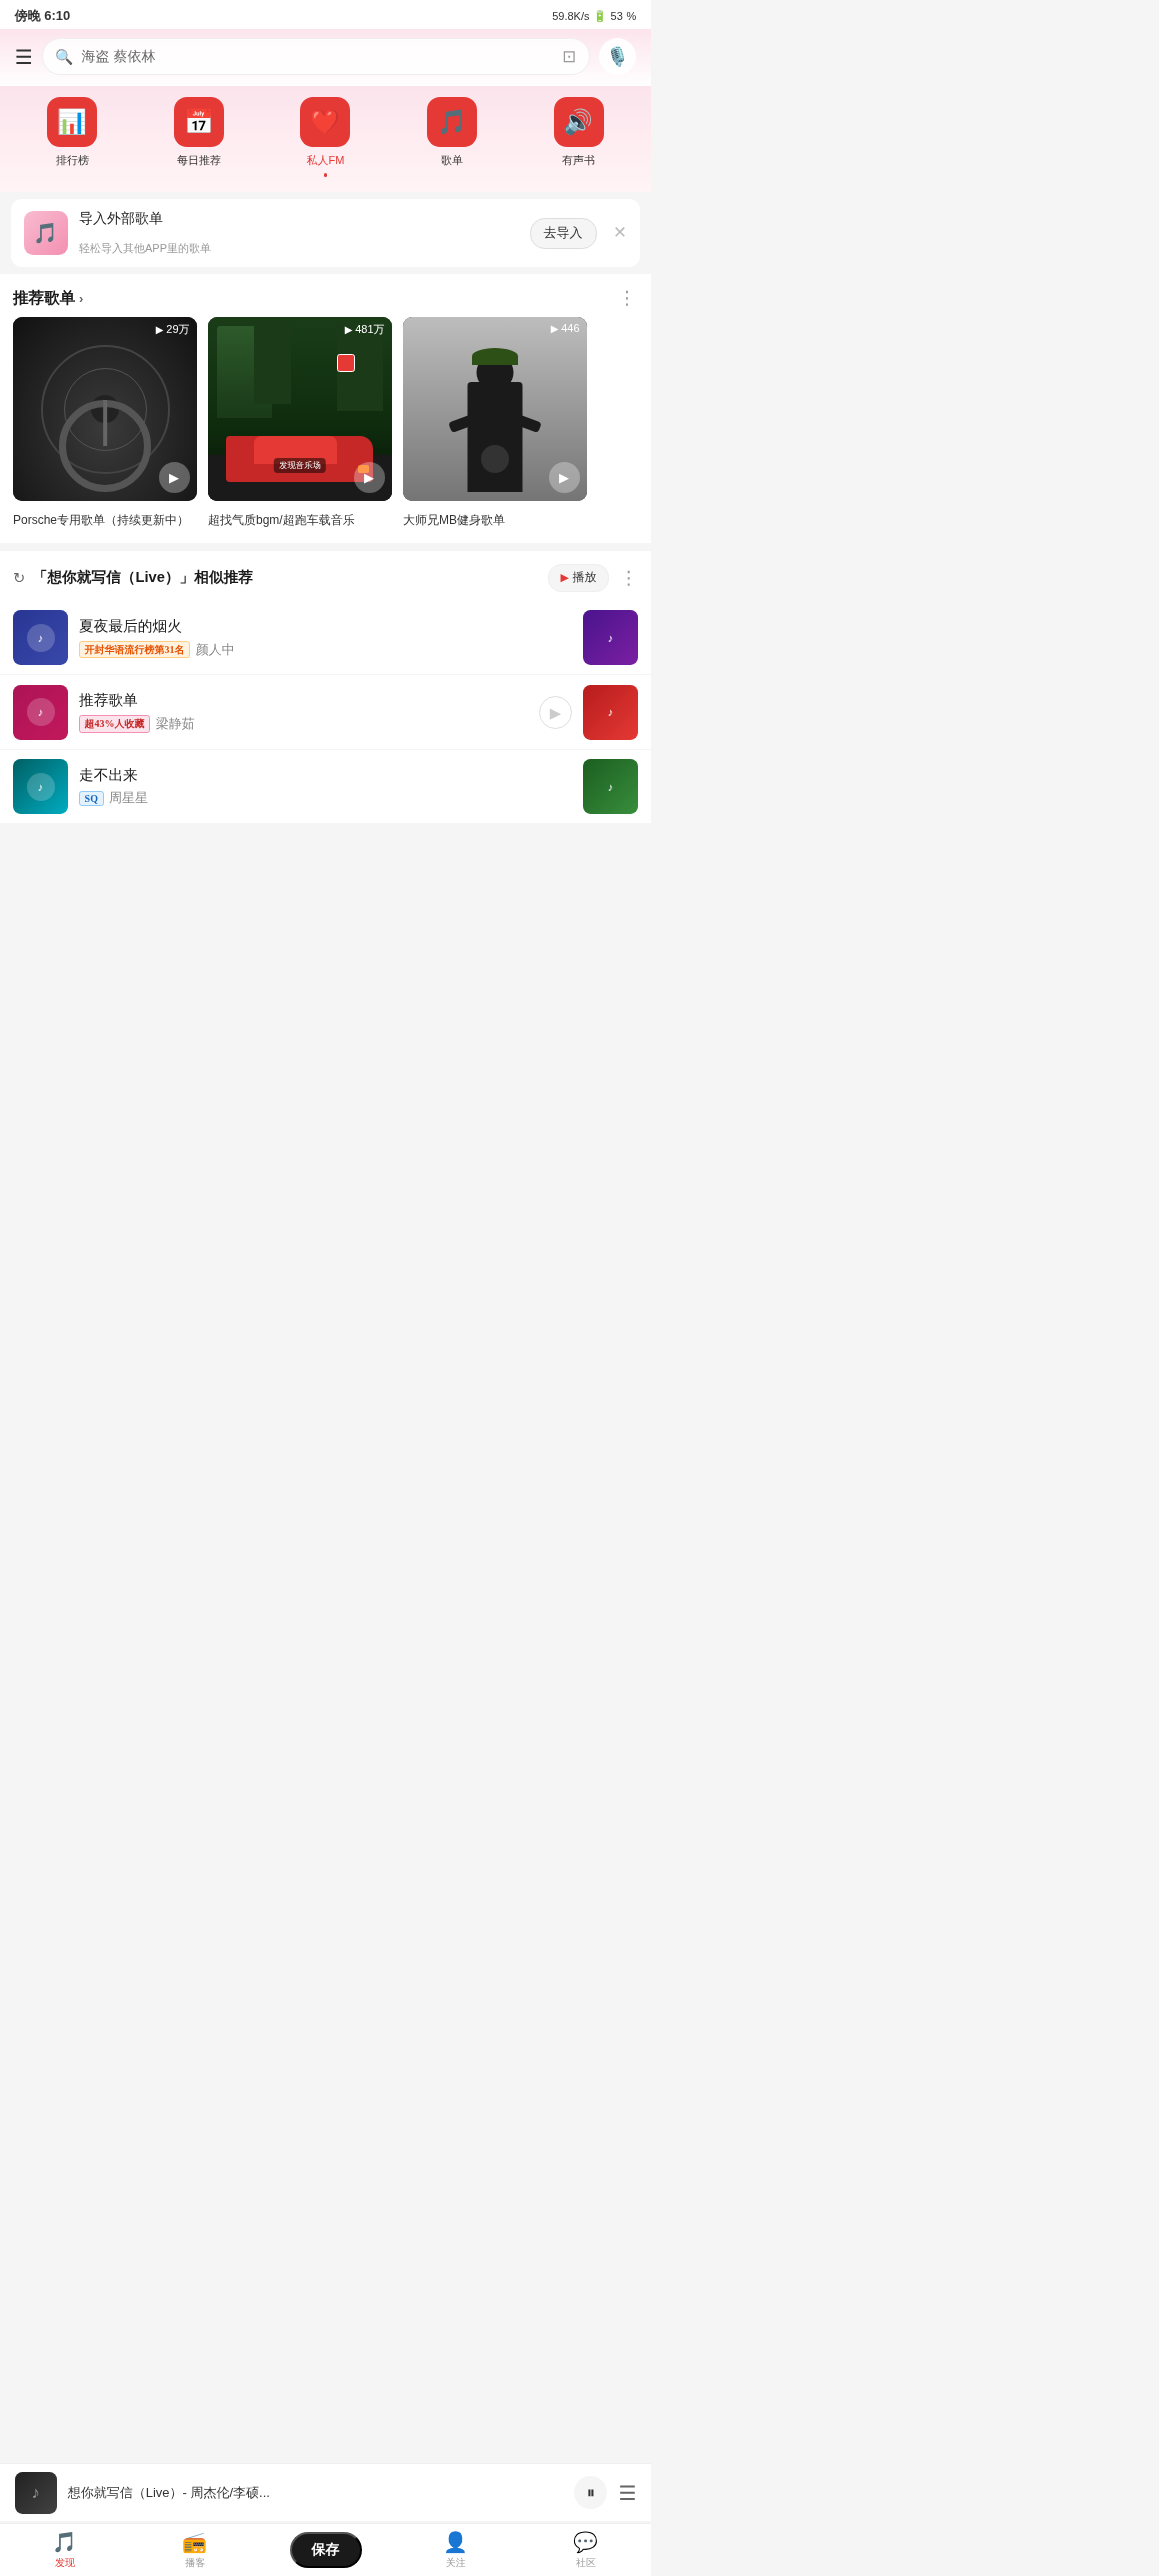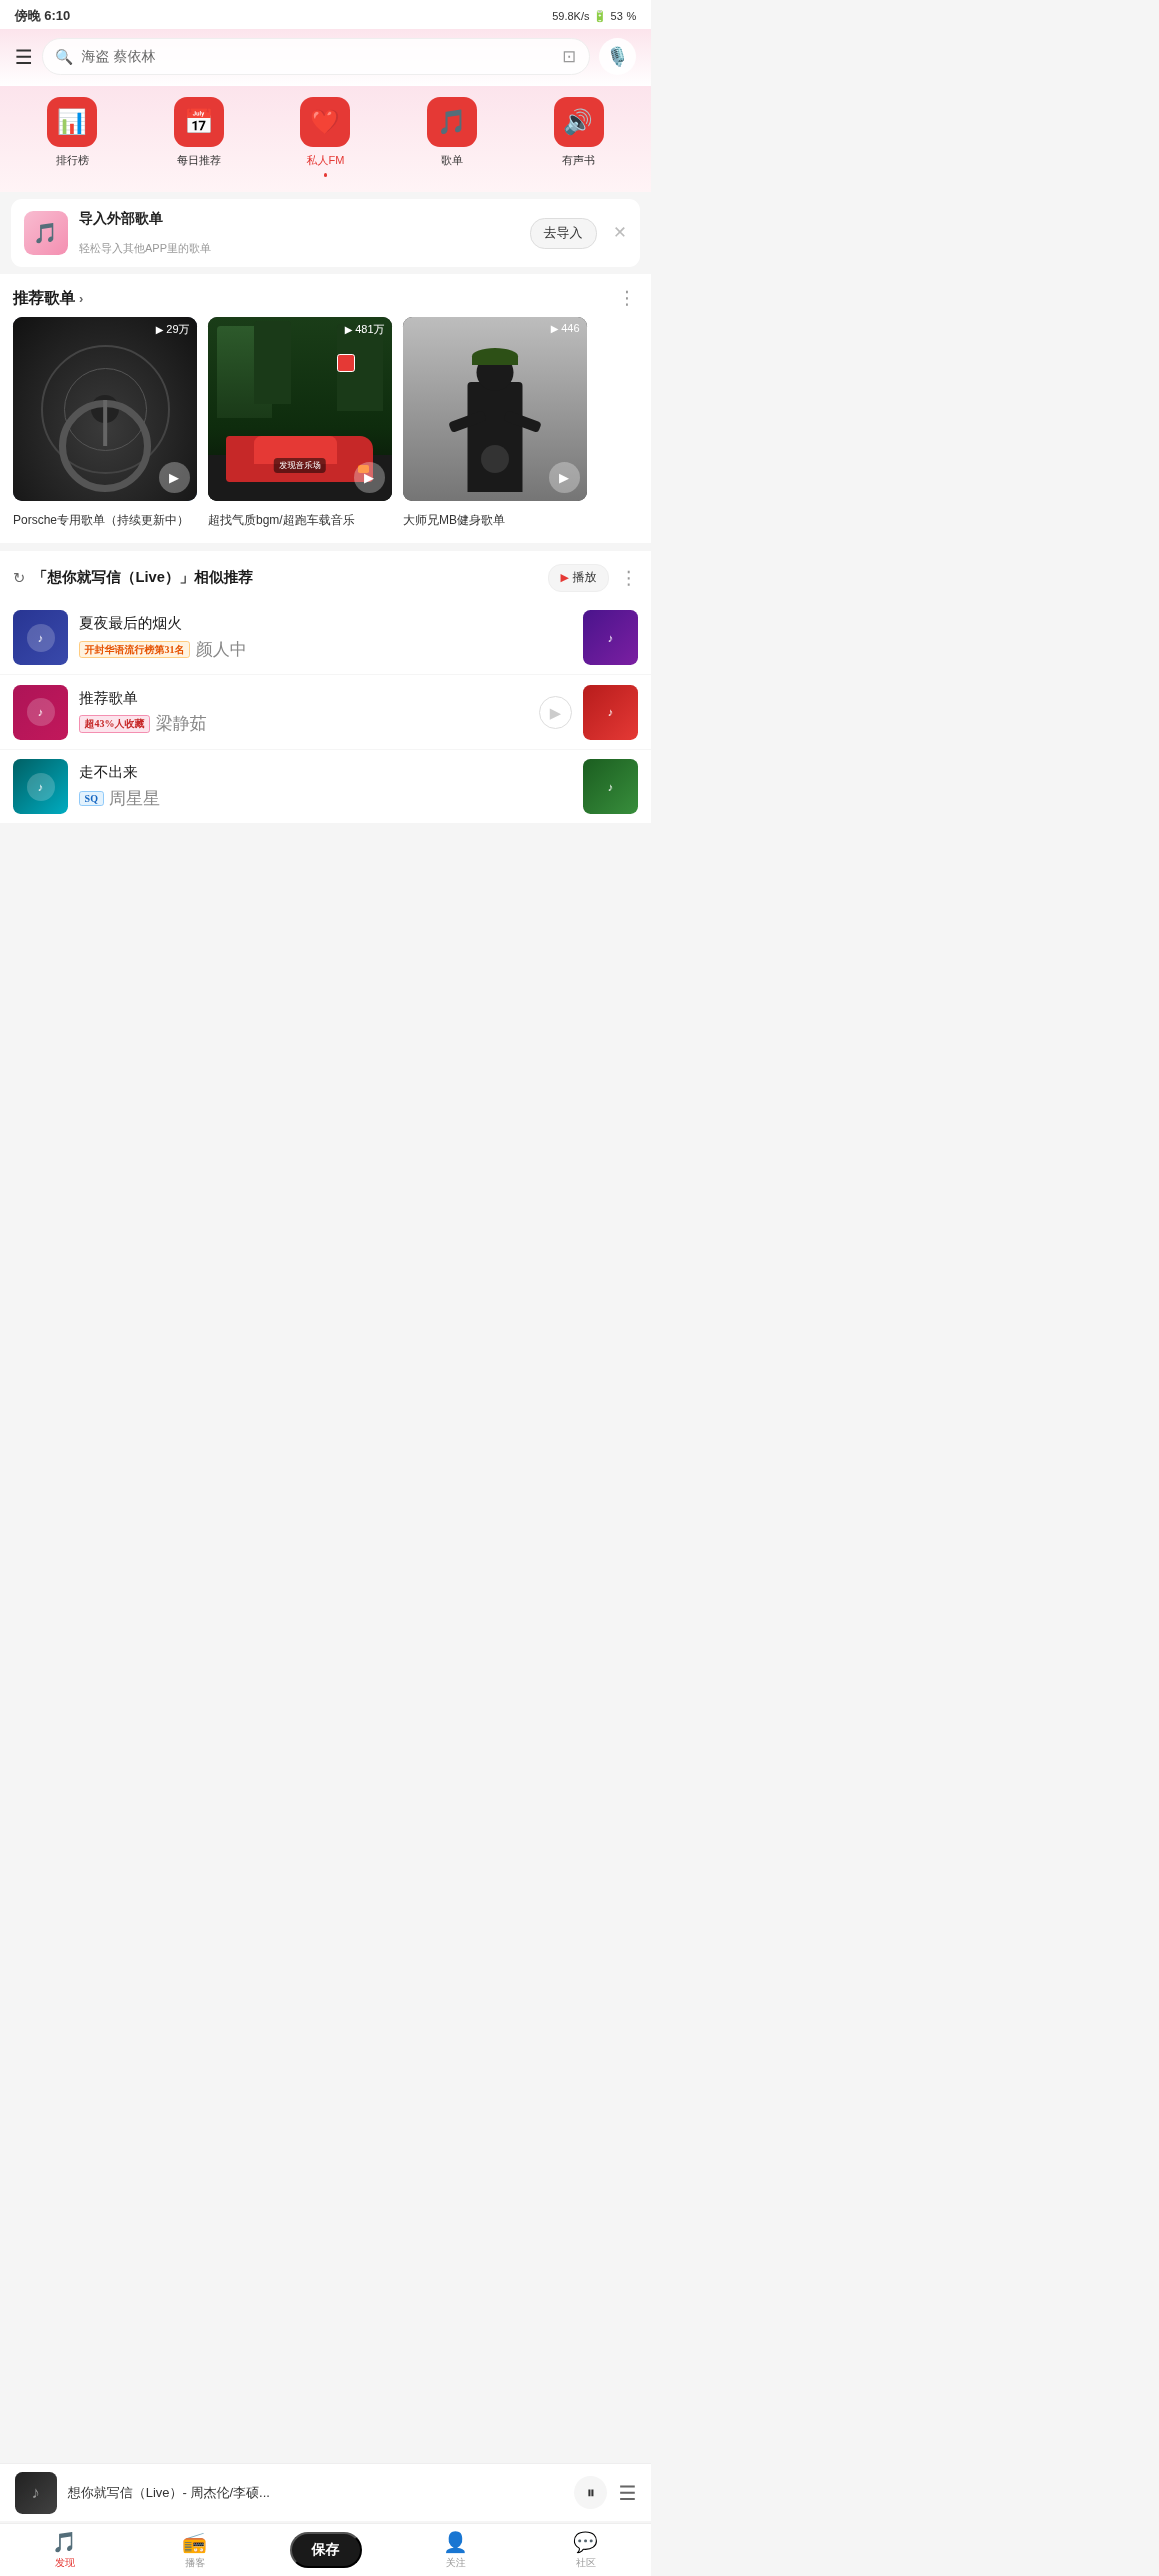--- a/index.html
+++ b/index.html
@@ -115,21 +115,21 @@
     .import-icon {
       width: 44px; height: 44px;
       border-radius: 9.2px;
       background: linear-gradient(135deg, #f8bbd0, #f48fb1);
       display: flex; align-items: center; justify-content: center;
       font-size: 20px;
       color: #fff;
       flex-shrink: 0;
     }
     .import-text { flex: 1; }
-    .import-title { font-size: 14px; font-weight: 700; color: #222; margin-bottom: 13px; }
+    .import-title { font-size: 14px; font-weight: 400; color: #222; margin-bottom: 13px; }
     .import-sub { font-size: 11px; color: #999; }
     .import-btn {
       background: #f5f5f5;
       border: 0.9px solid #ddd;
       border-radius: 14.7px;
       padding: 5.5px 13px;
       font-size: 13px;
       color: #333;
       cursor: pointer;
       flex-shrink: 0;
@@ -305,21 +305,21 @@
     .tag-badge {
       border-radius: 2.8px;
       padding: 0.9px 4.6px;
       font-size: 10px;
       font-weight: 600;
       font-family: Liberation Serif, serif;
     }
     .tag-chart { background: #fff3e0; color: #e65100; border: 0.9px solid #ffcc80; }
     .tag-collect { background: #fce4ec; color: #c62828; border: 0.9px solid #f48fb1; }
     .tag-sq { background: #e3f2fd; color: #1565c0; border: 0.9px solid #90caf9; font-size: 10px; }
-    .song-artist { font-size: 17px; color: #888; }
+    .song-artist { font-size: 13px; color: #888; }
     .song-play-btn {
       width: 33px; height: 33px;
       border-radius: 50%;
       border: 1.4px solid #ddd;
       display: flex; align-items: center; justify-content: center;
       color: #ccc;
       font-size: 14.7px;
       flex-shrink: 0;
       cursor: pointer;
     }

